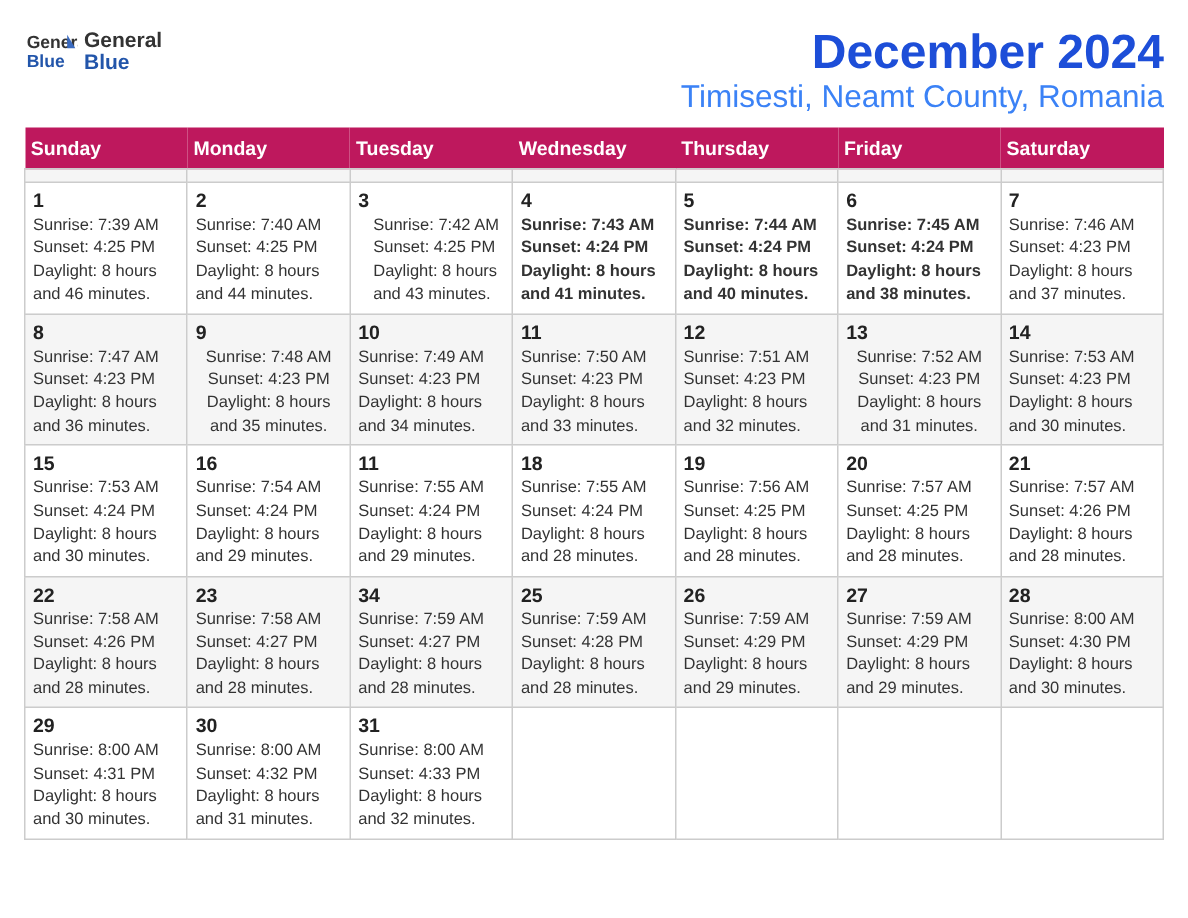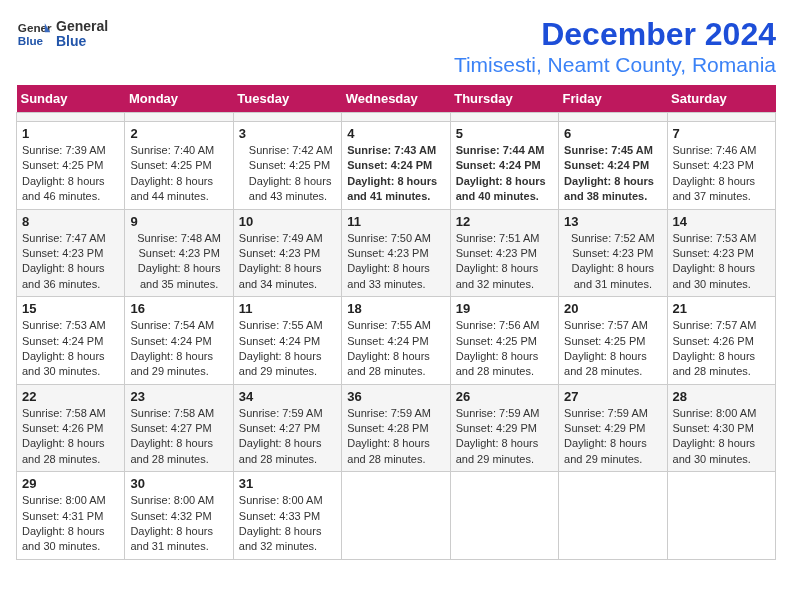--- a/index.html
+++ b/index.html
@@ -300,21 +300,21 @@
 and 28 minutes.</div>
         </td>
         <td>
           <span class="day-num">34</span>
           <div class="day-info" style="white-space: pre-line;">Sunrise: 7:59 AM
 Sunset: 4:27 PM
 Daylight: 8 hours
 and 28 minutes.</div>
         </td>
         <td>
-          <span class="day-num">36</span>
+          <span class="day-num">25</span>
           <div class="day-info" style="white-space: pre-line;">Sunrise: 7:59 AM
 Sunset: 4:28 PM
 Daylight: 8 hours
 and 28 minutes.</div>
         </td>
         <td>
           <span class="day-num">26</span>
           <div class="day-info" style="white-space: pre-line;">Sunrise: 7:59 AM
 Sunset: 4:29 PM
 Daylight: 8 hours

